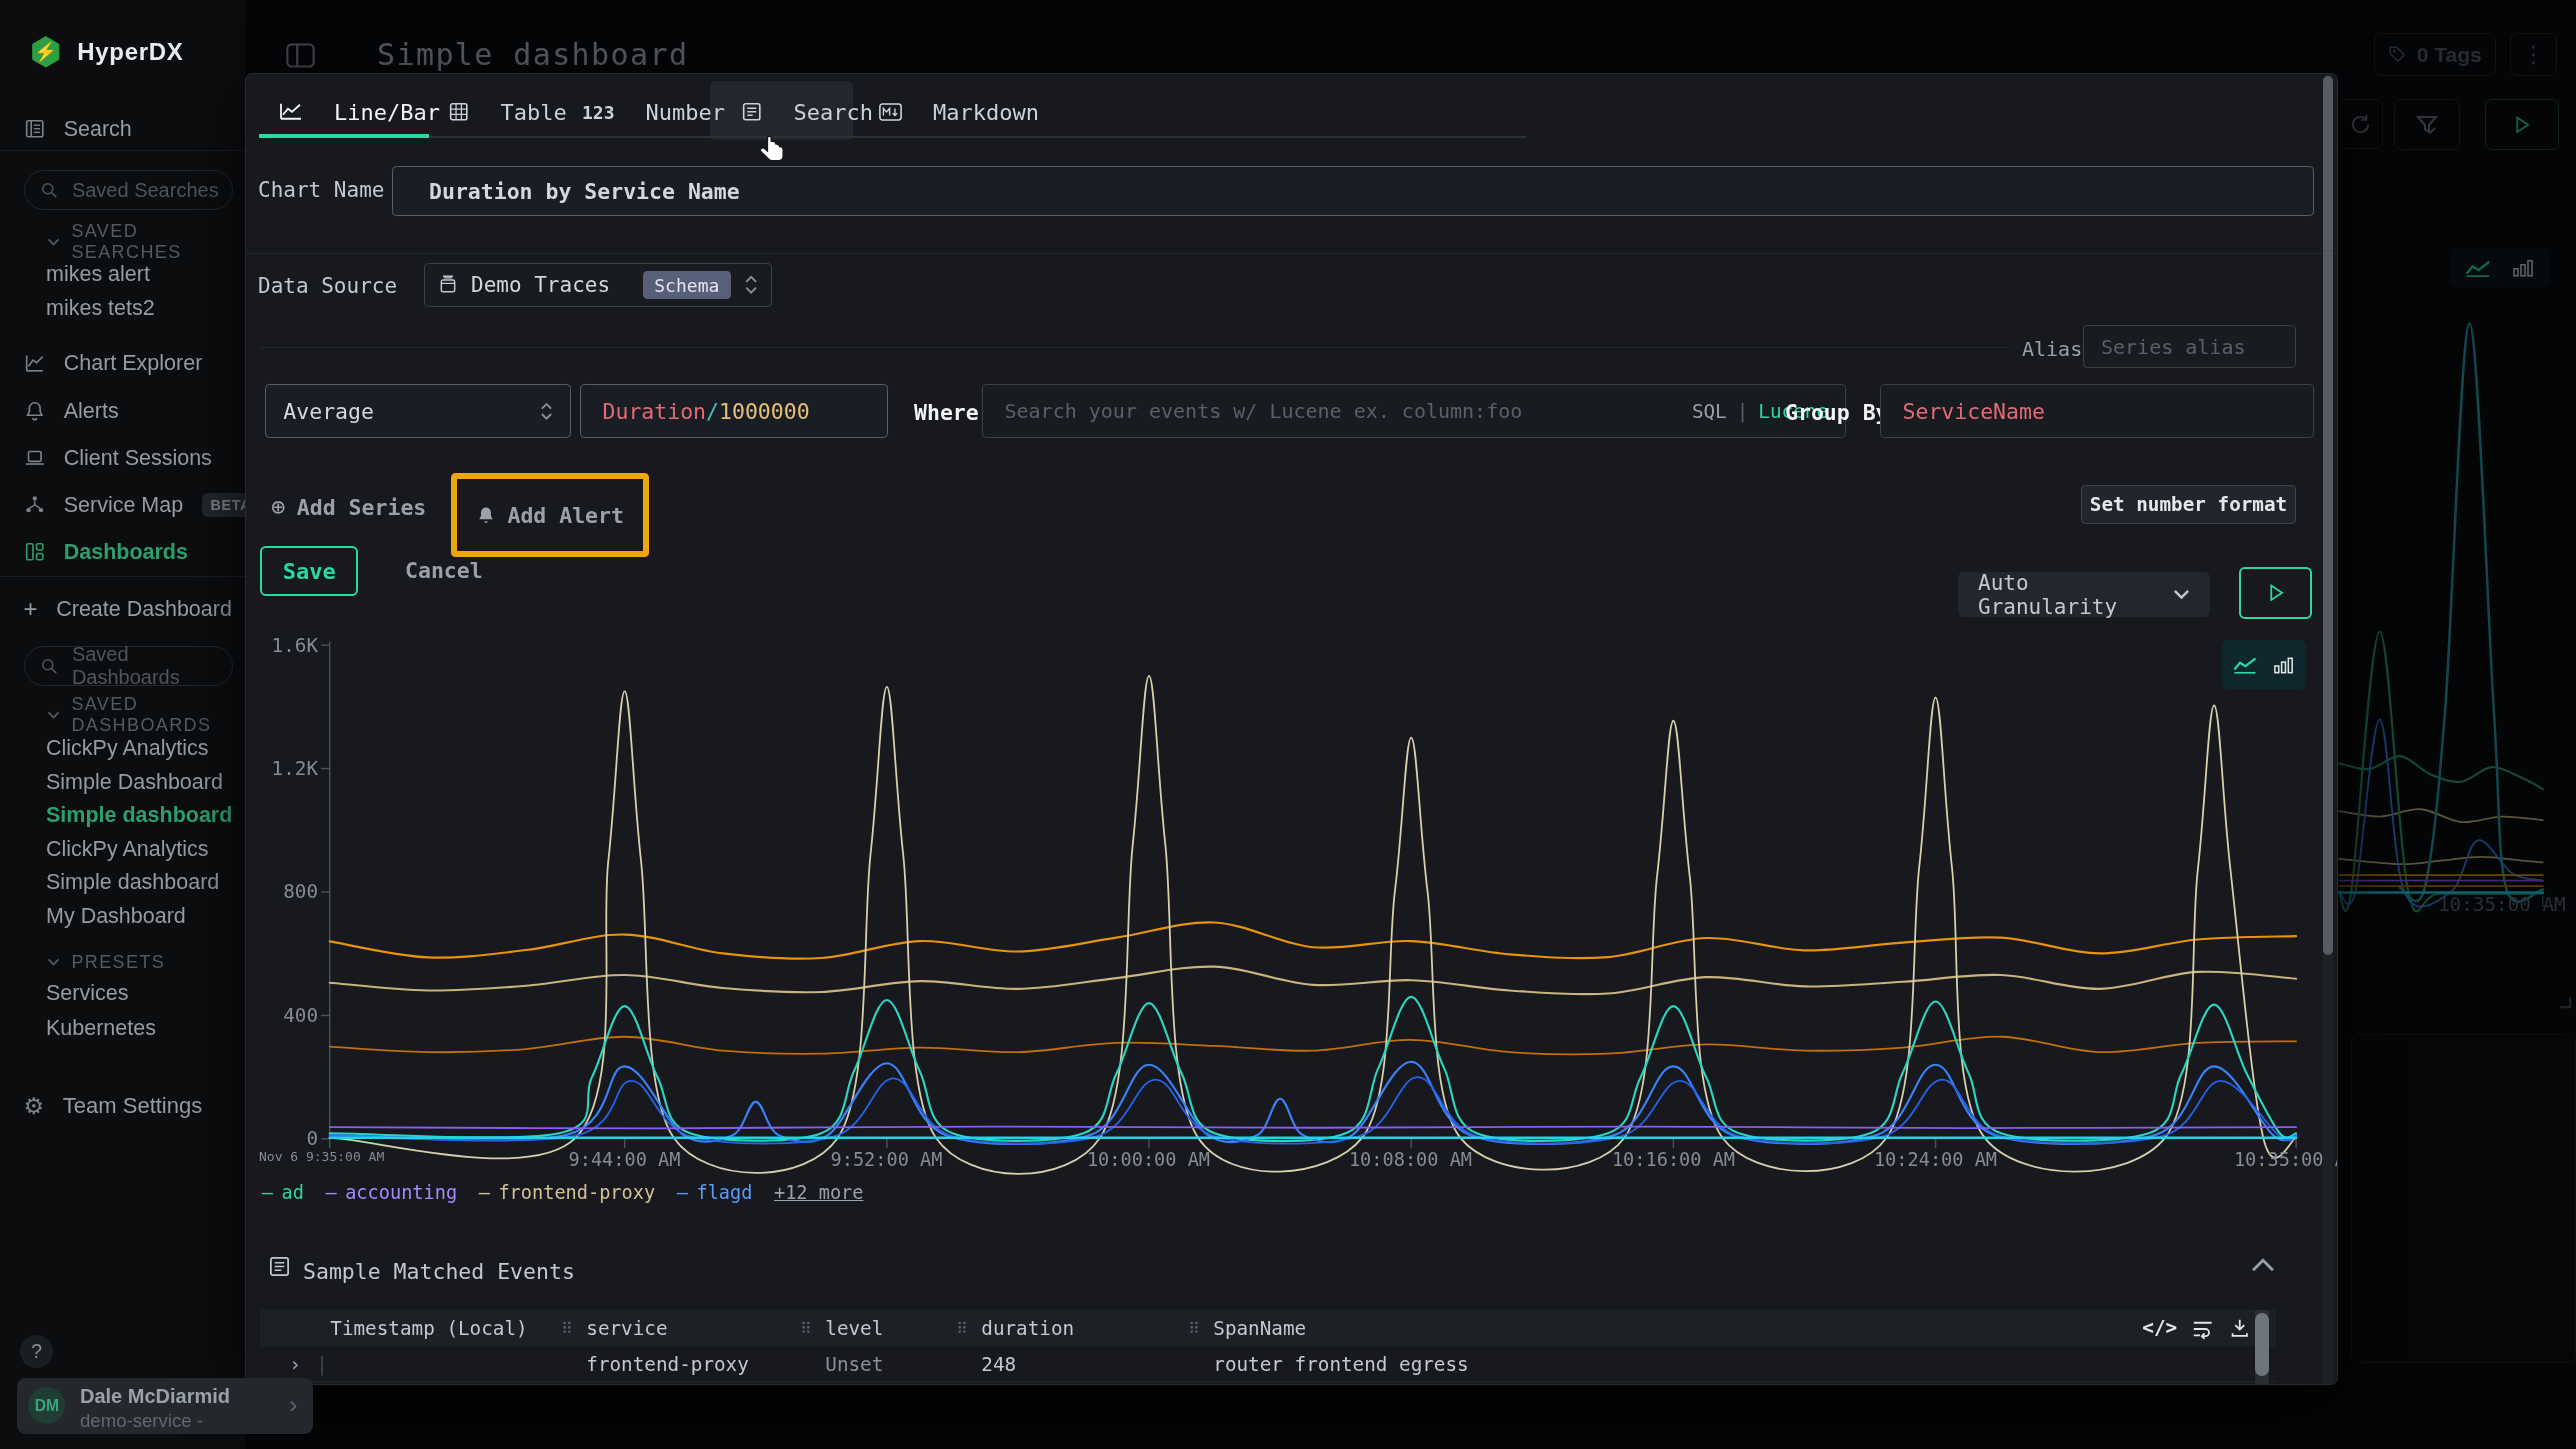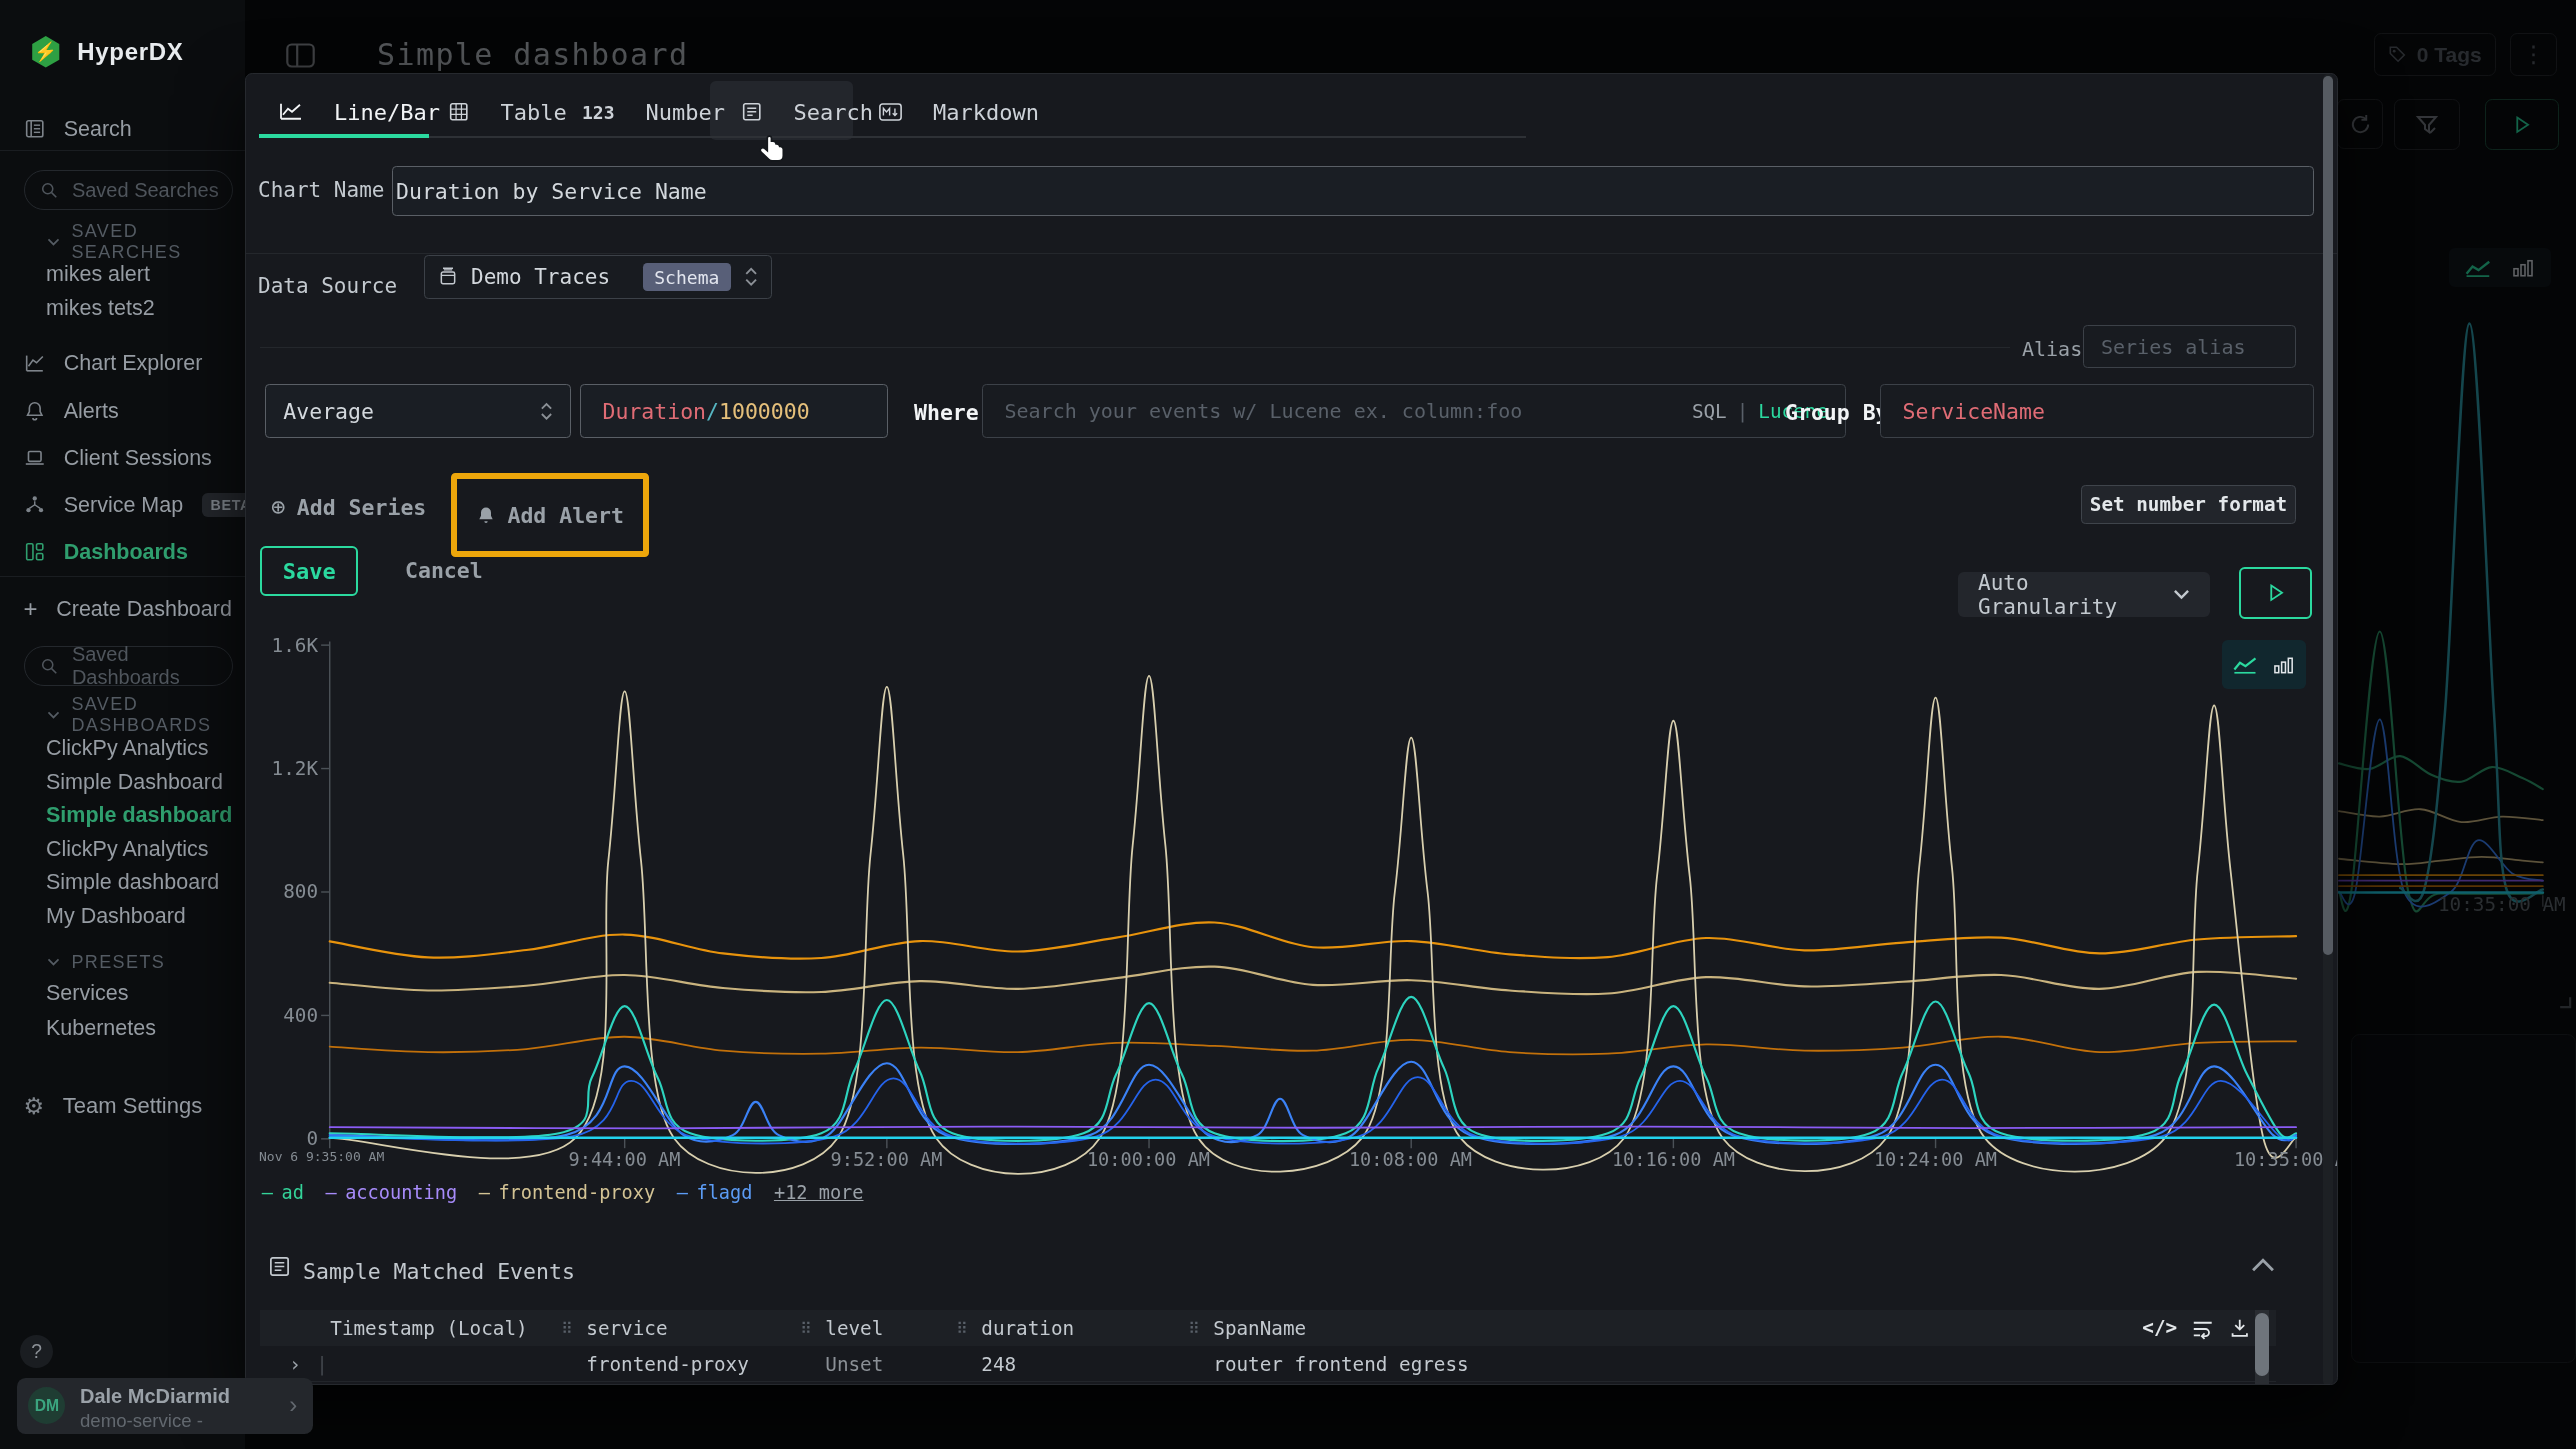--- a/index.html
+++ b/index.html
@@ -329,28 +329,28 @@
           <rect x="1" y="1" width="24" height="18" rx="3" fill="none" stroke="#cdd2d8" stroke-width="1.8"></rect>
           <path d="M5 14V6l3.5 4L12 6v8" fill="none" stroke="#cdd2d8" stroke-width="1.6"></path>
           <path d="M18 6v8M15.5 11.5 18 14l2.5-2.5" fill="none" stroke="#cdd2d8" stroke-width="1.6"></path>
         </svg>
       <span>Markdown</span>
     </div>
     <div id="tab-track"></div>
     <div id="tab-underline"></div>
 
     <div class="fld-label" style="left:12px;top:104px;">Chart Name</div>
-    <div class="inp" style="left:146px;top:92px;width:1922px;height:50px;padding-left:3px;">
+    <div class="inp" style="left:146px;top:92px;width:1922px;height:50px;padding-left:36px;font-weight:bold;">
       <span>Duration by Service Name</span>
     </div>
 
     <div class="mod-divider" style="left:0;top:179px;width:2093px;"></div>
 
     <div class="fld-label" style="left:12px;top:200px;">Data Source</div>
-    <div class="inp soft" style="left:178px;top:181px;width:348px;height:44px;padding:0 13px;gap:13px;font-size:21px;">
+    <div class="inp soft" style="left:178px;top:189px;width:348px;height:44px;padding:0 13px;gap:13px;font-size:21px;">
       <svg class="icon" width="20" height="20" viewBox="0 0 24 24">
           <rect x="4" y="6" width="16" height="14" rx="2" fill="none" stroke="#c3c9cf" stroke-width="1.8"></rect>
           <path d="M4 10h16M7 3.5h10M6 1.5h12" stroke="#c3c9cf" stroke-width="1.6" fill="none"></path>
         </svg>
       <span>Demo Traces</span>
       <span id="schema-badge" style="margin-left:auto;">Schema</span>
       <svg width="14.3" height="21.5" viewBox="0 0 14 22">
           <polyline points="2,8 7,3 12,8" fill="none" stroke="#8b9096" stroke-width="2"></polyline>
           <polyline points="2,14 7,19 12,14" fill="none" stroke="#8b9096" stroke-width="2"></polyline>
         </svg>

